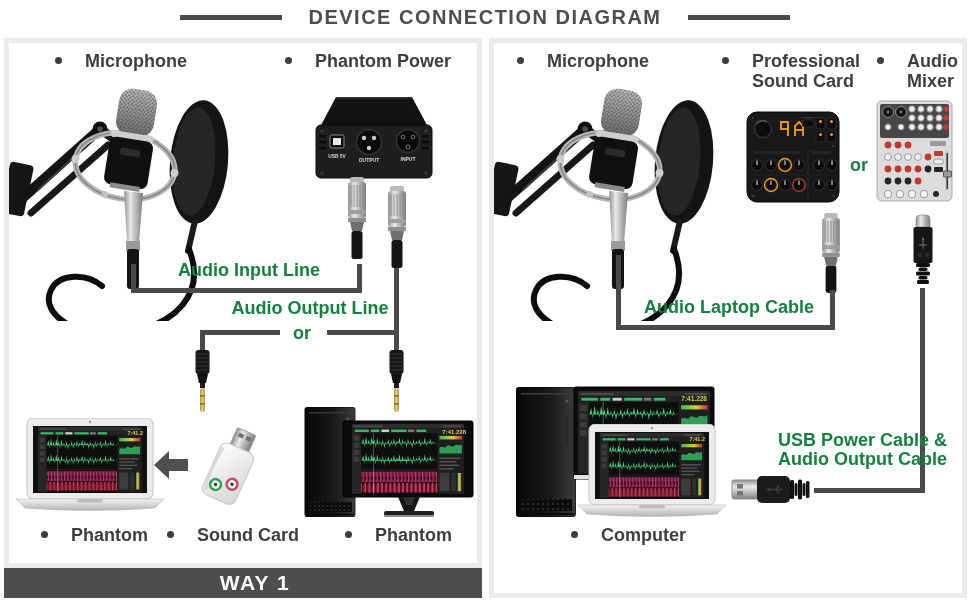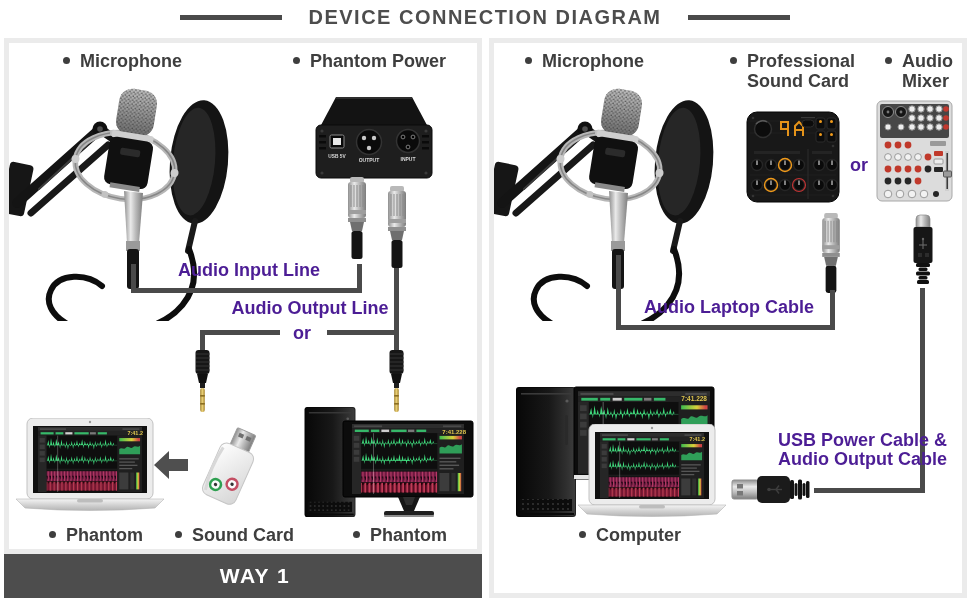--- a/index.html
+++ b/index.html
@@ -10,31 +10,31 @@
   
   .header { position:absolute; top:0; left:0; width:970px; height:34px;
             display:flex; align-items:center; justify-content:center; gap:26px; }
   .dash { width:102px; height:5px; background:#4a4a4a; }
   .title { font-size:20px; font-weight:bold; color:#4d4d4d; letter-spacing:1.5px; white-space:nowrap; }
 
   
   .panel { position:absolute; top:38px; width:478px; height:560px; display:flex; flex-direction:column; }
   .panel.w1 { left:4px; } .panel.w2 { left:489px; }
   .pc { flex:1; position:relative; background:#fff; border:5px solid #ebebeb; }
-  .banner { height:44px; background:#4d4d4d; color:#ffffff; display:flex; align-items:center;
+  .banner { height:30px; background:#4d4d4d; color:#ffffff; display:flex; align-items:center;
             justify-content:center; font-size:21px; font-weight:bold; letter-spacing:1.5px;padding-left:24px; }
 
   
-  .lbl { position:absolute; display:flex; gap:10px; font-size:18px; font-weight:bold;
-         color:#3e3e3e; line-height:1.12; white-space:nowrap;margin-left:8px; }
+  .lbl { position:absolute; display:flex; gap:23px; font-size:18px; font-weight:bold;
+         color:#3e3e3e; line-height:1.12; white-space:nowrap; }
   .lbl .dot { width:7px; height:7px; border-radius:50%; background:#3e3e3e; margin-top:6px; flex:none; }
 
   
   .cline { position:absolute; background:#4a4a4a; }
-  .ctext { position:absolute; font-size:18px; font-weight:bold; color:#4c1d95;
+  .ctext { position:absolute; font-size:18px; font-weight:bold; color:#15803d;
            text-align:center; white-space:nowrap; }
   .ctext.left2 { text-align:left; line-height:1.05;margin-left:44px; }
 
   .dev { position:absolute; }
   .dev svg { display:block; width:100%; height:100%; }
   svg text { font-family:"Liberation Sans", sans-serif; }
 </style>
 </head>
 <body>
 

